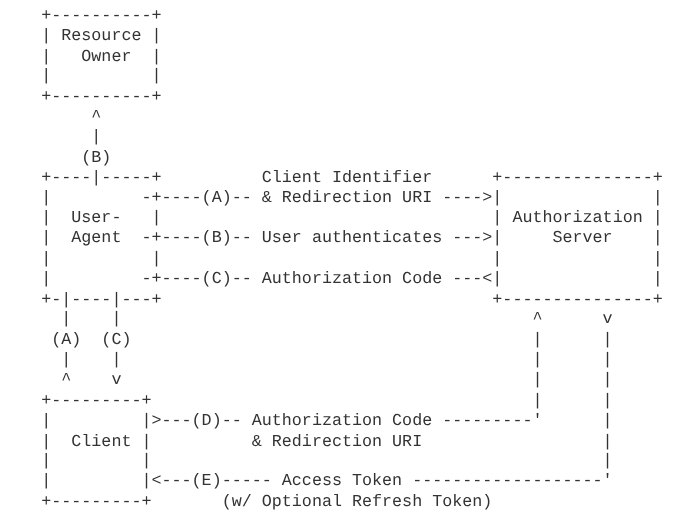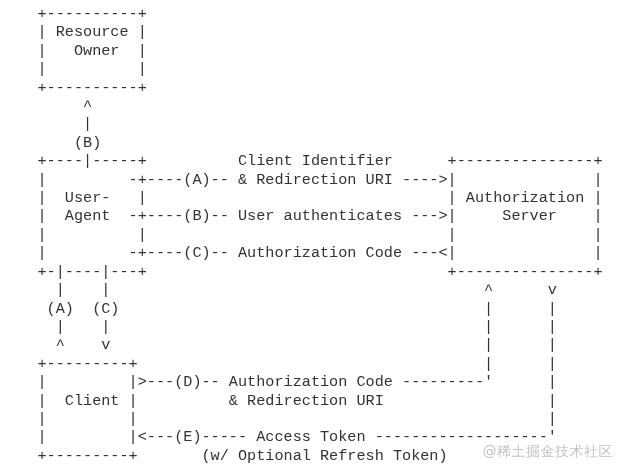--- a/index.html
+++ b/index.html
@@ -61,14 +61,13 @@
       |    |                                         ^      v
      (A)  (C)                                        |      |
       |    |                                         |      |
       ^    v                                         |      |
     +---------+                                      |      |
     |         |&gt;---(D)-- Authorization Code ---------'      |
     |  Client |          &amp; Redirection URI                  |
     |         |                                             |
     |         |&lt;---(E)----- Access Token -------------------'
     +---------+       (w/ Optional Refresh Token)</pre>
-  <div class="watermark" style="color: rgb(195, 195, 195);">@稀土掘金技术社区</div>
 </div>
 
 </body></html>

